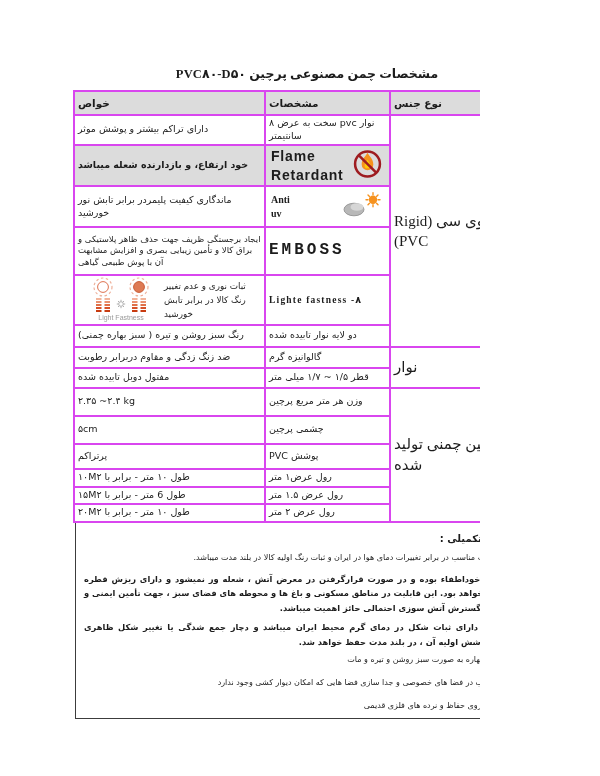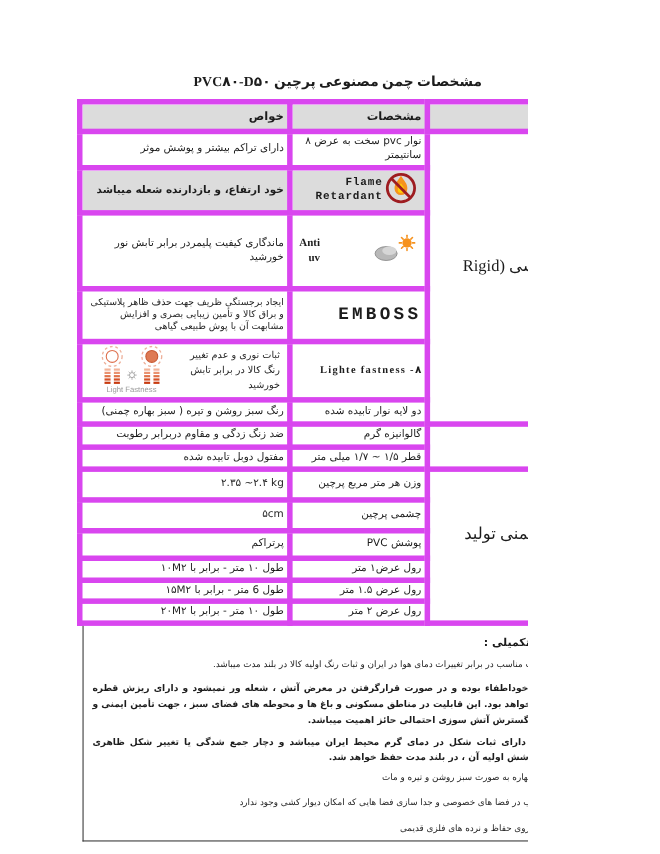--- a/index.html
+++ b/index.html
@@ -15,37 +15,37 @@
     text-align:center;font-weight:bold;font-size:12.5px;margin:0 0 8px 0;
     font-family:"Liberation Serif","DejaVu Sans",serif;letter-spacing:.2px;
   }
   .title .code{direction:ltr;unicode-bidi:embed;font-family:"Liberation Serif","DejaVu Sans",serif;}
 
   table{
     border-collapse:collapse;table-layout:fixed;width:464px;
     border:1.6px solid #3c3c3c;
   }
   th,td{
-    border:5px solid #d946ef;padding:1px 3px;vertical-align:middle;
-    text-align:right;font-size:9.5px;line-height:1.35;overflow:hidden;
+    border:2px solid #d946ef;padding:1px 3px;vertical-align:middle;
+    text-align:left;font-size:9.5px;line-height:1.35;overflow:hidden;
   }
   thead th{background:#dcdcdc;font-weight:bold;font-size:10.5px;height:20px;}
   .mat{font-size:15px;font-family:"Liberation Serif","DejaVu Sans",serif;}
   .gray-row td{background:#dcdcdc;}
   .bold{font-weight:bold;}
   .small{font-size:8.5px;}
   .ltr{direction:ltr;unicode-bidi:embed;}
 
   tr.h20{height:20px} tr.h33{height:33px} tr.h28{height:28px} tr.h48{height:48px}
   tr.h22{height:22px} tr.h21{height:21px} tr.h25{height:25px} tr.h18{height:18px}
   tr.h17{height:17px}
 
   .spec-flame{display:flex;align-items:center;justify-content:space-between;direction:ltr;padding:0 2px;}
-  .flame-label{font-weight:bold;letter-spacing:.8px;font-size:10px;font-family:Liberation Mono, monospace;}
-  .spec-uv{display:flex;align-items:center;direction:ltr;padding:16px 2px;gap:48px;}
+  .flame-label{font-weight:bold;letter-spacing:.8px;font-size:14px;font-family:Liberation Sans, sans-serif;}
+  .spec-uv{display:flex;align-items:center;direction:ltr;padding:4px 2px;gap:48px;}
   .uv-label{font-weight:bold;font-size:10px;font-family:"Liberation Serif","DejaVu Sans",serif;}
   .spec-uv svg{margin:0 auto;}
   .emboss{letter-spacing:3px;font-weight:bold;font-size:16px;font-family:Liberation Mono, monospace;}
   .lf-spec{letter-spacing:1.2px;font-weight:bold;font-size:9.5px;font-family:"Liberation Serif","DejaVu Sans",serif;}
 
   .lf-cell{display:flex;align-items:center;justify-content:center;gap:5px;}
   .lf-text{width:92px;font-size:8.8px;line-height:1.6;}
   .lf-iconwrap{display:flex;flex-direction:column;align-items:center;direction:ltr;}
   .lf-caption{color:#9a9a9a;font-size:7px;font-family:"Liberation Sans",sans-serif;margin-top:-1px;}
 

